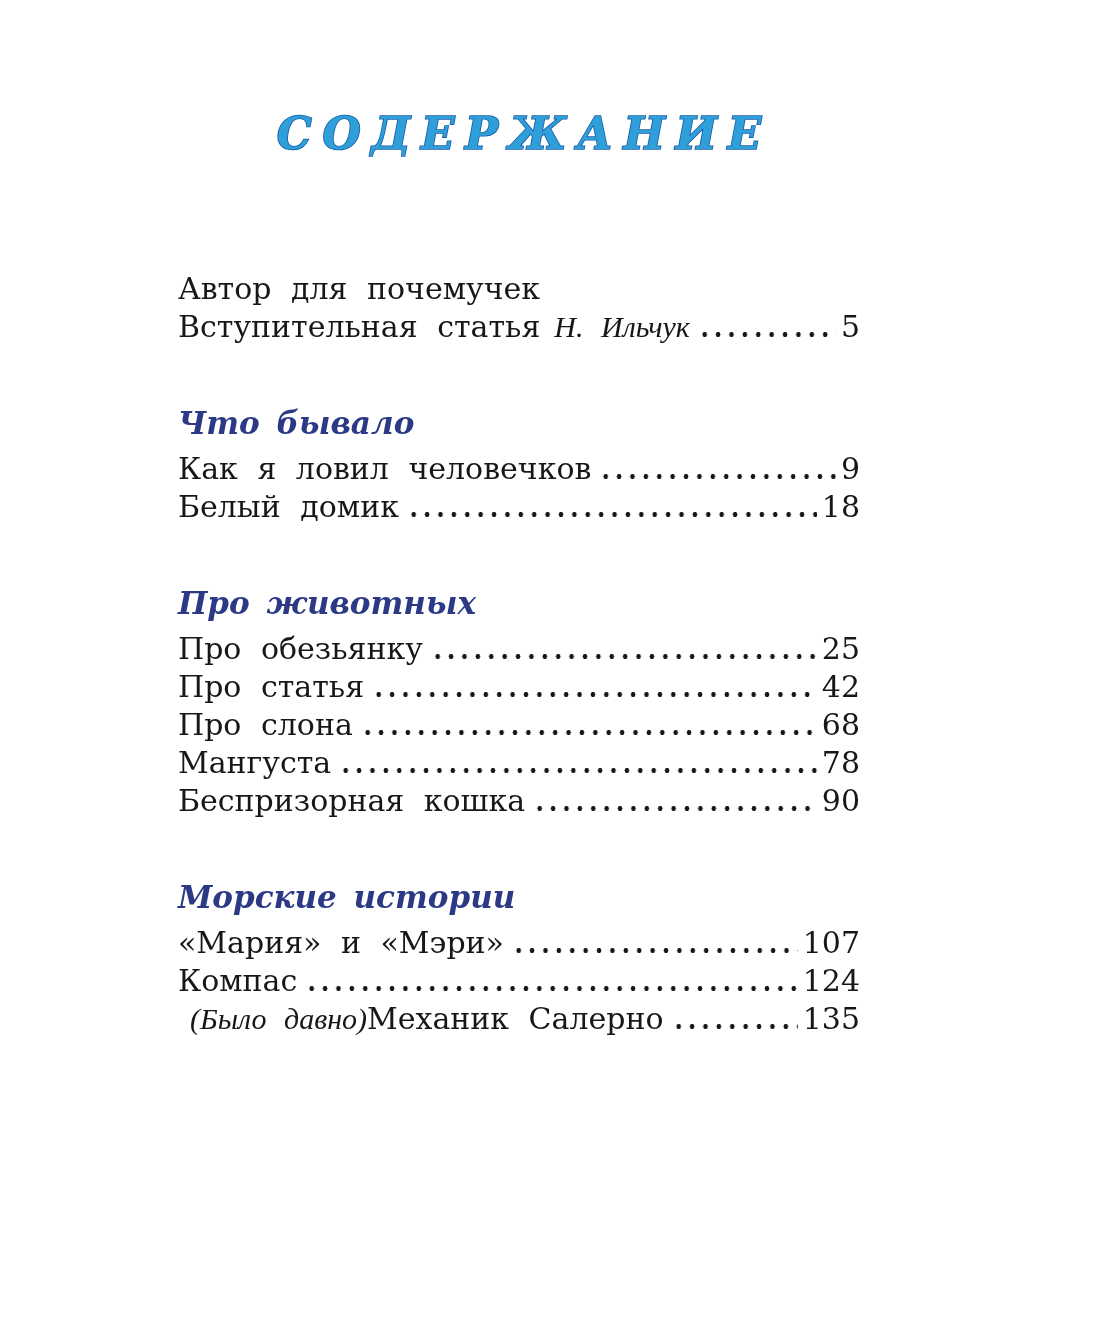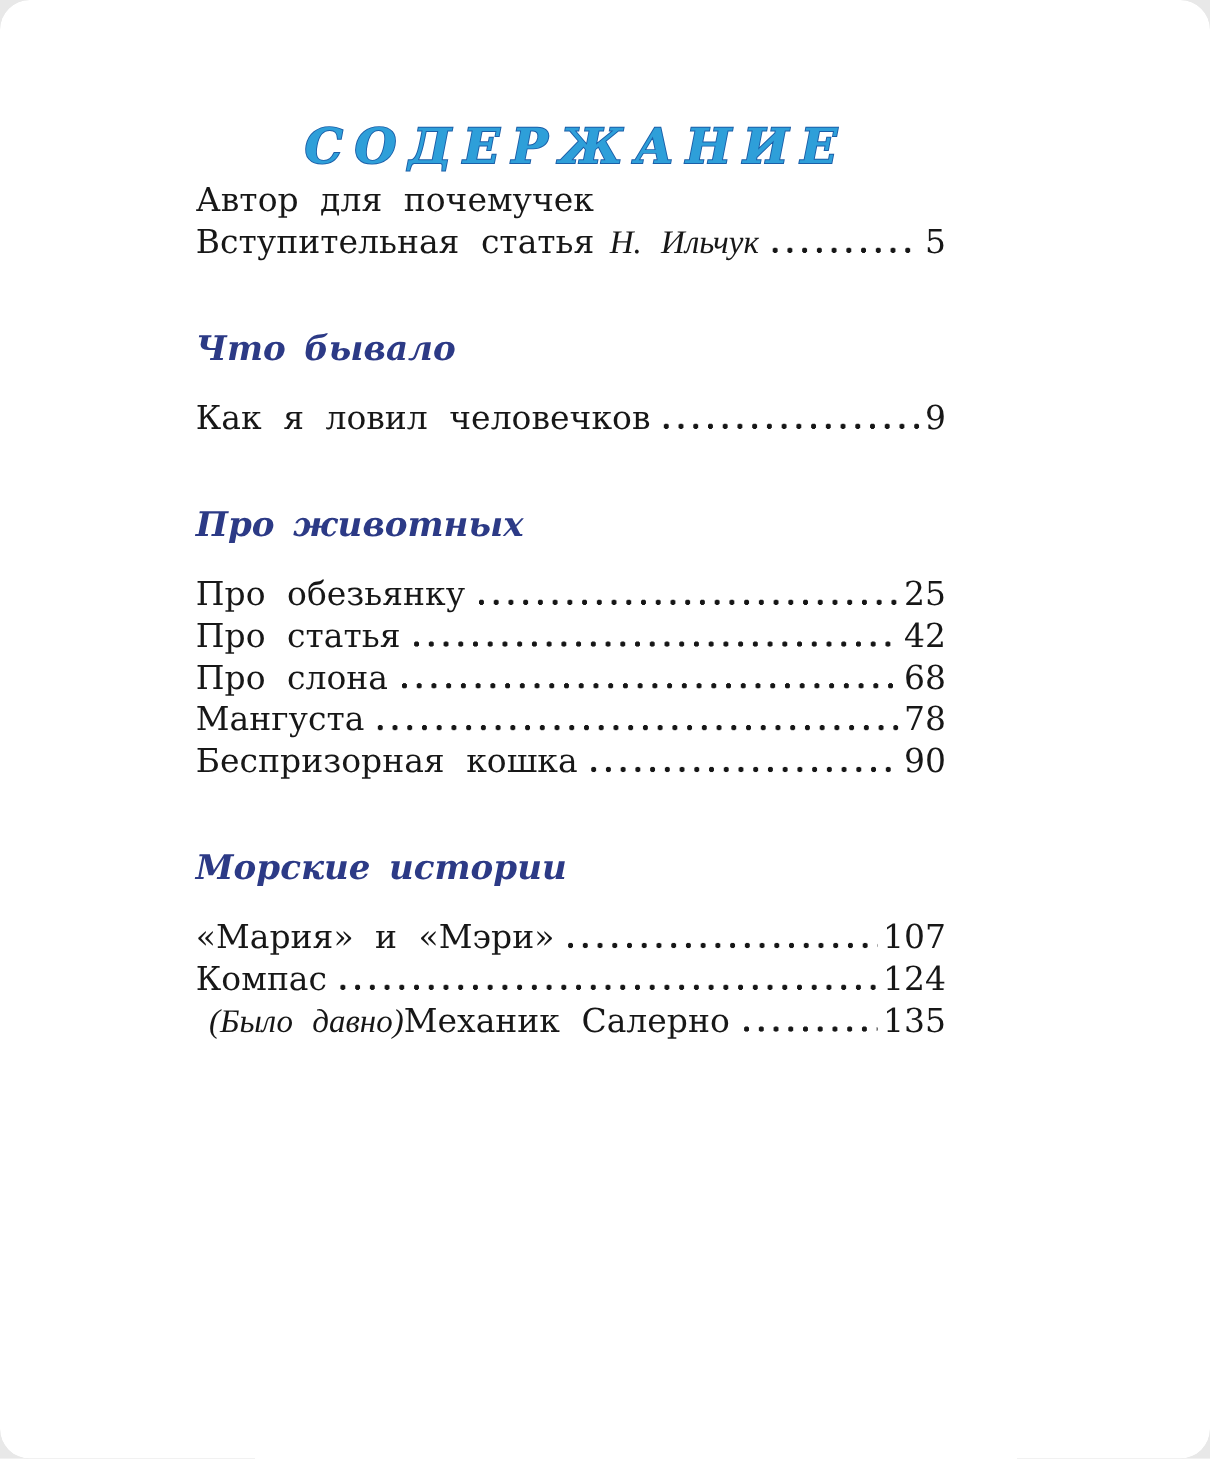--- a/index.html
+++ b/index.html
@@ -2,21 +2,21 @@
 <html style="--background: #ffffff; --body-text: #171717; --title-fill: #2E9FD9; --title-stroke: #1B5EA8; --section-heading: #2C3A86;"><head>
 <meta charset="utf-8">
 <style>
   :root {
     --background: #ffffff;
     --body-text: #171717;
     --title-fill: #2E9FD9;
     --title-stroke: #1B5EA8;
     --section-heading: #2C3A86;
   }
-  * { margin: 0; padding: 0; box-sizing: border-box; border-radius: 27px; }
+  * { margin: 0; padding: 0; box-sizing: border-box; }
   html, body { background: #e8e8e8; }
   .page {
     position: relative;
     width: 1100px;
     height: 1326px;
     margin: 0 auto;
     background: var(--background);
     overflow: hidden;
     font-family: "DejaVu Serif", "Liberation Serif", serif;
     color: var(--body-text);
@@ -34,21 +34,21 @@
     font-size: 44px;
     font-weight: bold;
     font-style: italic;
     letter-spacing: 0.24em;
     padding-left: 0.24em; 
     color: var(--title-fill);
     -webkit-text-stroke: 1.7px var(--title-stroke);
     paint-order: stroke fill;
     white-space: nowrap;
   }
-  .intro { }
+  .intro { margin-top: 106px; }
   .line { line-height: 38px; font-size: 30px; word-spacing: 10px; }
   .entry {
     display: flex;
     align-items: baseline;
     line-height: 38px;
     font-size: 30px;
   }
   .entry-title { word-spacing: 10px; white-space: nowrap; }
   .italic { font-style: italic; font-family: Liberation Serif, serif; }
   .note { margin-left: 12px; }
@@ -66,21 +66,21 @@
   .pagenum { padding-left: 4px; white-space: nowrap; }
   .section { margin-top: 56px; }
   .section-heading {
     line-height: 42px;
     font-size: 31px;
     font-weight: bold;
     font-style: italic;
     color: var(--section-heading);
     word-spacing: 6px;
   }
-  .entries { margin-top: 24px; }
+  .entries { margin-top: 6px; }
 </style>
 </head>
 <body>
 
 <div class="page">
   <div class="content">
 
     <div class="toc-title">СОДЕРЖАНИЕ</div>
 
     <div class="intro">
@@ -93,20 +93,25 @@
       </div>
     </div>
 
     <div class="section">
       <div class="section-heading">Что бывало</div>
       <div class="entries">
         <div class="entry">
           <span class="entry-title">Как я ловил человечков</span>
           <span class="leader"></span>
           <span class="pagenum">9</span>
+        </div>
+        <div class="entry">
+          <span class="entry-title">Белый домик</span>
+          <span class="leader"></span>
+          <span class="pagenum">18</span>
         </div>
       </div>
     </div>
 
     <div class="section">
       <div class="section-heading">Про животных</div>
       <div class="entries">
         <div class="entry">
           <span class="entry-title">Про обезьянку</span>
           <span class="leader"></span>

